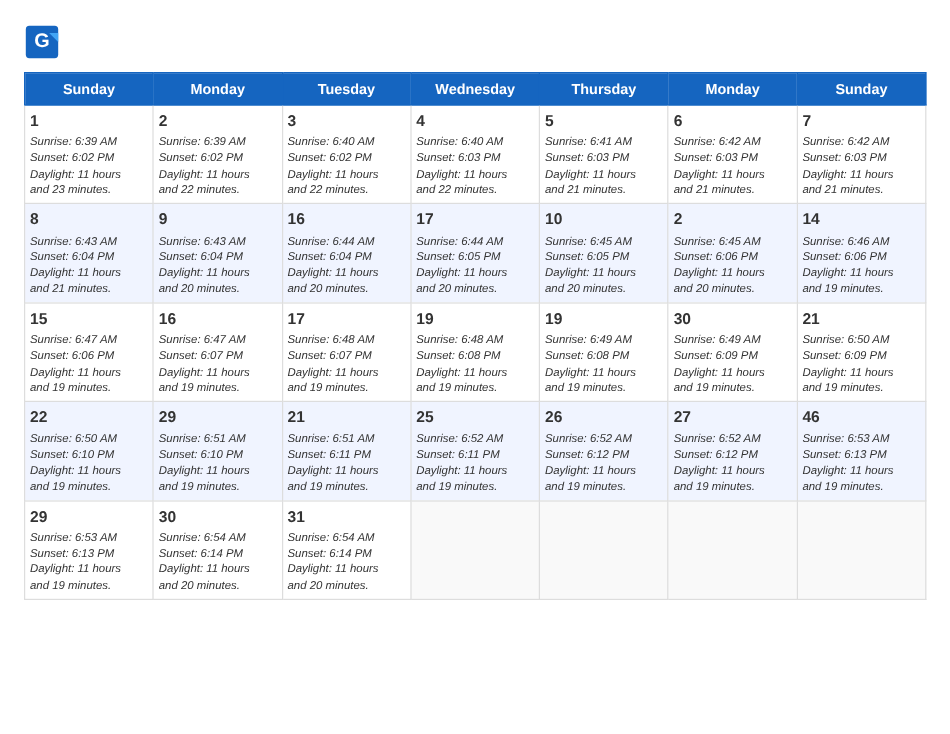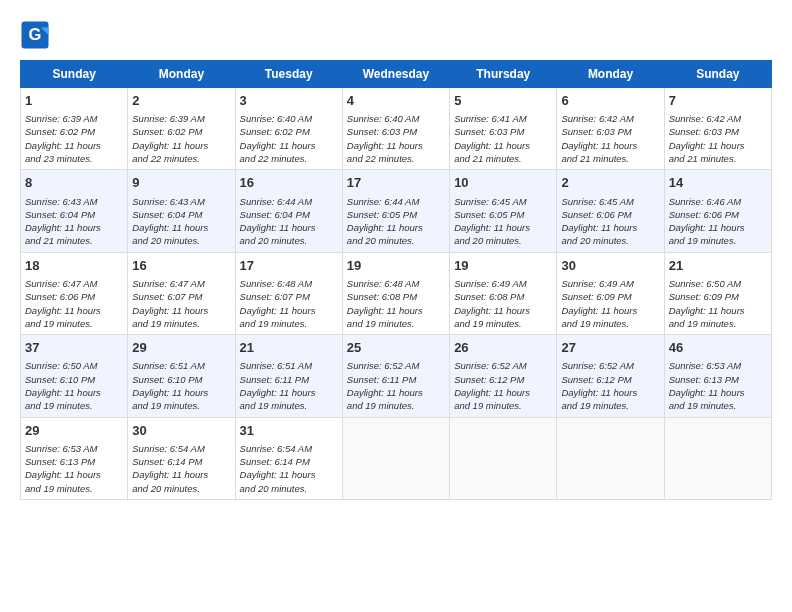--- a/index.html
+++ b/index.html
@@ -181,21 +181,21 @@
           <span class="day-num">2</span>
           <div class="day-info">Sunrise: 6:45 AM<br>Sunset: 6:06 PM<br>Daylight: 11 hours<br>and 20 minutes.</div>
         </td>
         <td>
           <span class="day-num">14</span>
           <div class="day-info">Sunrise: 6:46 AM<br>Sunset: 6:06 PM<br>Daylight: 11 hours<br>and 19 minutes.</div>
         </td>
       </tr>
       <tr>
         <td>
-          <span class="day-num">18</span>
+          <span class="day-num">15</span>
           <div class="day-info">Sunrise: 6:47 AM<br>Sunset: 6:06 PM<br>Daylight: 11 hours<br>and 19 minutes.</div>
         </td>
         <td>
           <span class="day-num">16</span>
           <div class="day-info">Sunrise: 6:47 AM<br>Sunset: 6:07 PM<br>Daylight: 11 hours<br>and 19 minutes.</div>
         </td>
         <td>
           <span class="day-num">17</span>
           <div class="day-info">Sunrise: 6:48 AM<br>Sunset: 6:07 PM<br>Daylight: 11 hours<br>and 19 minutes.</div>
         </td>
@@ -211,21 +211,21 @@
           <span class="day-num">30</span>
           <div class="day-info">Sunrise: 6:49 AM<br>Sunset: 6:09 PM<br>Daylight: 11 hours<br>and 19 minutes.</div>
         </td>
         <td>
           <span class="day-num">21</span>
           <div class="day-info">Sunrise: 6:50 AM<br>Sunset: 6:09 PM<br>Daylight: 11 hours<br>and 19 minutes.</div>
         </td>
       </tr>
       <tr class="alt">
         <td>
-          <span class="day-num">37</span>
+          <span class="day-num">22</span>
           <div class="day-info">Sunrise: 6:50 AM<br>Sunset: 6:10 PM<br>Daylight: 11 hours<br>and 19 minutes.</div>
         </td>
         <td>
           <span class="day-num">29</span>
           <div class="day-info">Sunrise: 6:51 AM<br>Sunset: 6:10 PM<br>Daylight: 11 hours<br>and 19 minutes.</div>
         </td>
         <td>
           <span class="day-num">21</span>
           <div class="day-info">Sunrise: 6:51 AM<br>Sunset: 6:11 PM<br>Daylight: 11 hours<br>and 19 minutes.</div>
         </td>

